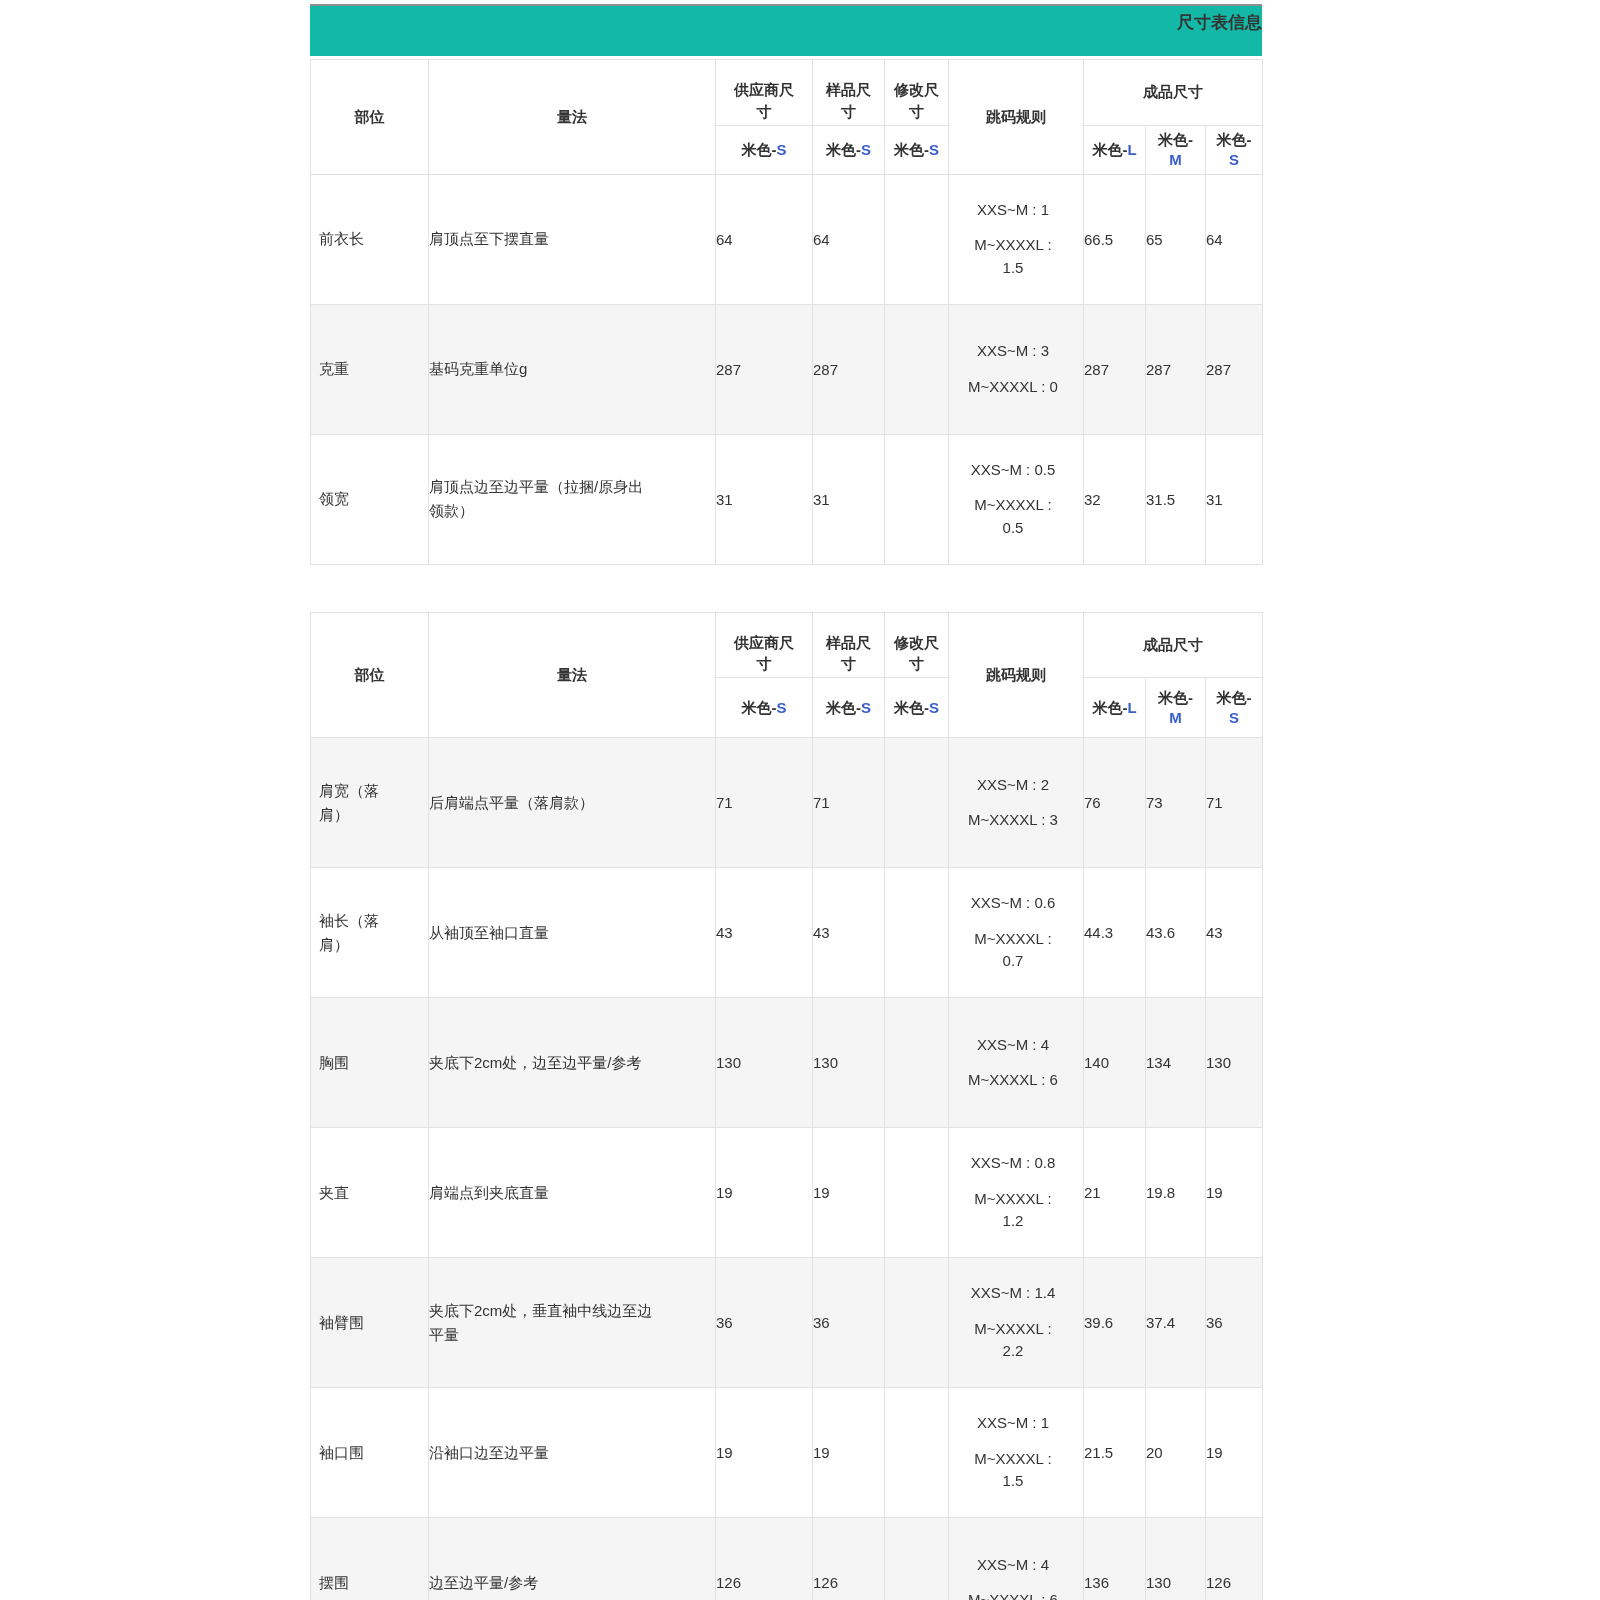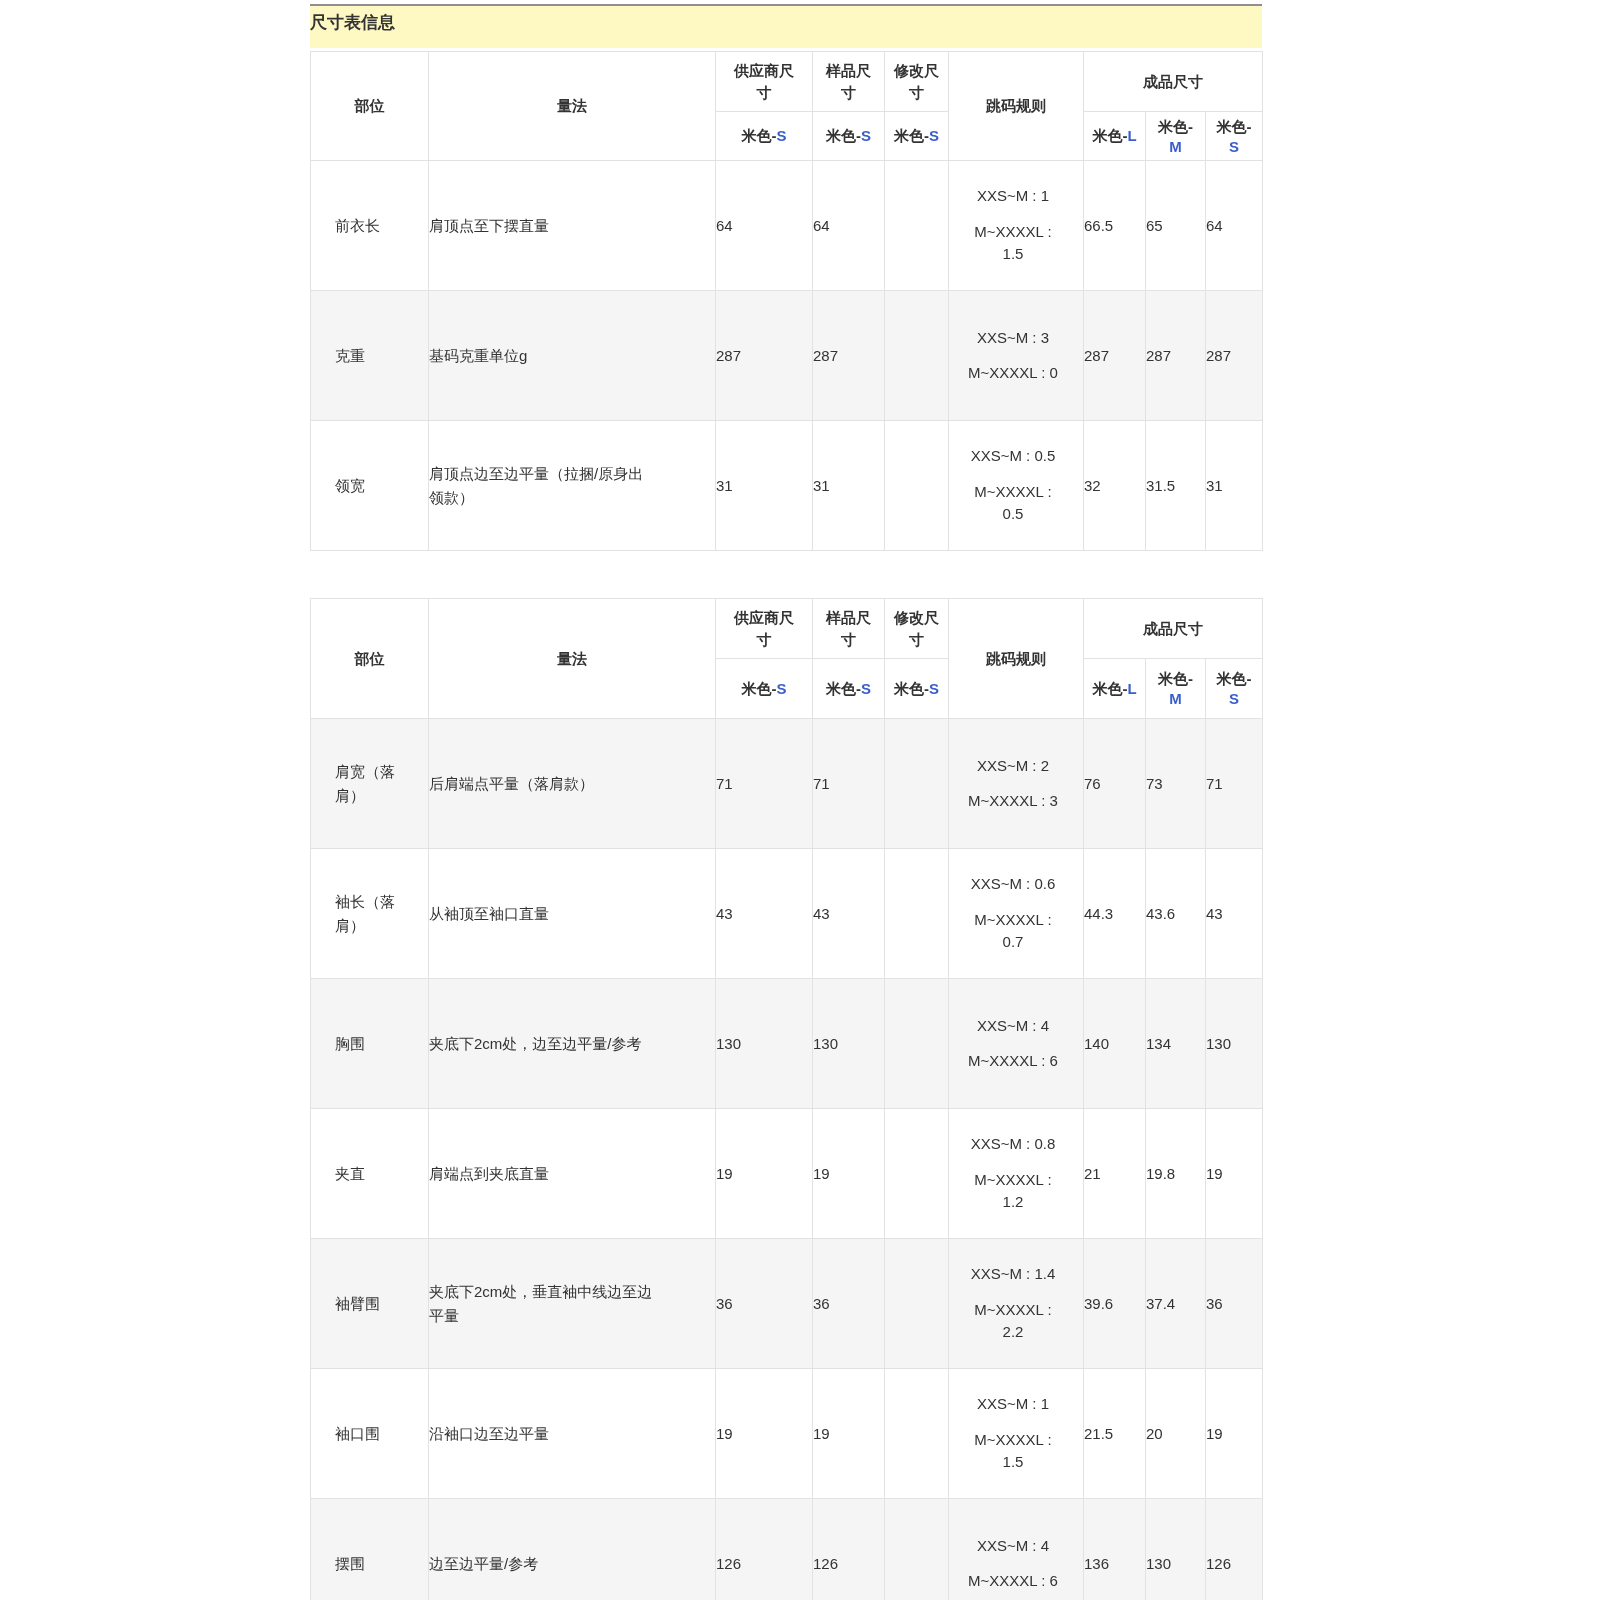--- a/index.html
+++ b/index.html
@@ -5,43 +5,43 @@
   * { box-sizing: border-box; }
   html, body { margin: 0; padding: 0; }
   body {
     width: 1600px; height: 1600px; overflow: hidden;
     background: #ffffff; color: #333;
     font-family: "Liberation Sans", "DejaVu Sans", sans-serif;
     font-size: 15px;
   }
   .sheet { position: absolute; left: 310px; top: 4px; width: 952px; }
   .title-bar {
-    height: 44px; background: #fef9c3; border-top: 2px solid #8f8f8f;
-    text-align: left; font-weight: bold; font-size: 17px; line-height: 34px; color: #333;
+    height: 52px; background: #14b8a6; border-top: 2px solid #8f8f8f;
+    text-align: right; font-weight: bold; font-size: 17px; line-height: 34px; color: #333;
   }
   table.size-table {
     border-collapse: collapse; table-layout: fixed; width: 952px; margin-top: 3px;
   }
   table.size-table.t2 { margin-top: 47px; }
   col.c1 { width: 118px; } col.c2 { width: 287px; } col.c3 { width: 97px; }
   col.c4 { width: 72px; }  col.c5 { width: 64px; }  col.c6 { width: 135px; }
   col.c7 { width: 62px; }  col.c8 { width: 60px; }  col.c9 { width: 57px; }
   th, td { border: 1px solid #e2e2e2; vertical-align: middle; padding: 0; }
   th { font-weight: bold; text-align: center; line-height: 1.45; font-size: 15px; padding: 2px; }
   tr.hrow1 th { height: 60px; }
   tr.hrow2 th { height: 49px; }
   .t2 tr.hrow2 th { height: 60px; }
   tr.body { height: 130px; }
   tr.alt { background: #f5f5f5; }
-  .h-sup .hw, .h-sam .hw, .h-mod .hw { display: inline-block; vertical-align: middle; }
+  .h-sup .hw, .h-sam .hw, .h-mod .hw { display: inline-block; vertical-align: middle; margin-top: 17px; }
   .h-sup .hw { max-width: 64px; }
   .h-sam .hw, .h-mod .hw { max-width: 50px; }
   .sz { color: #3a5fcd; }
   th.stack .sz { display: block; line-height: 1.25; }
-  td.c-part { text-align: left; padding-left: 24px; line-height: 1.6; }
+  td.c-part { text-align: left; padding-left: 8px; line-height: 1.6; }
   td.c-part .txt { display: inline-block; max-width: 70px; }
   td.c-method { text-align: left; line-height: 1.6; }
   td.c-method .txt { display: inline-block; max-width: 228px; }
   td.c-num { text-align: left; }
   td.c-rule { text-align: center; padding-left: 14px; }
   td.c-rule p { margin: 0 0 13px 0; width: 100px; line-height: 1.5; }
   td.c-rule p:last-child { margin-bottom: 0; margin-top: 8px; }
 </style>
 </head>
 <body>

